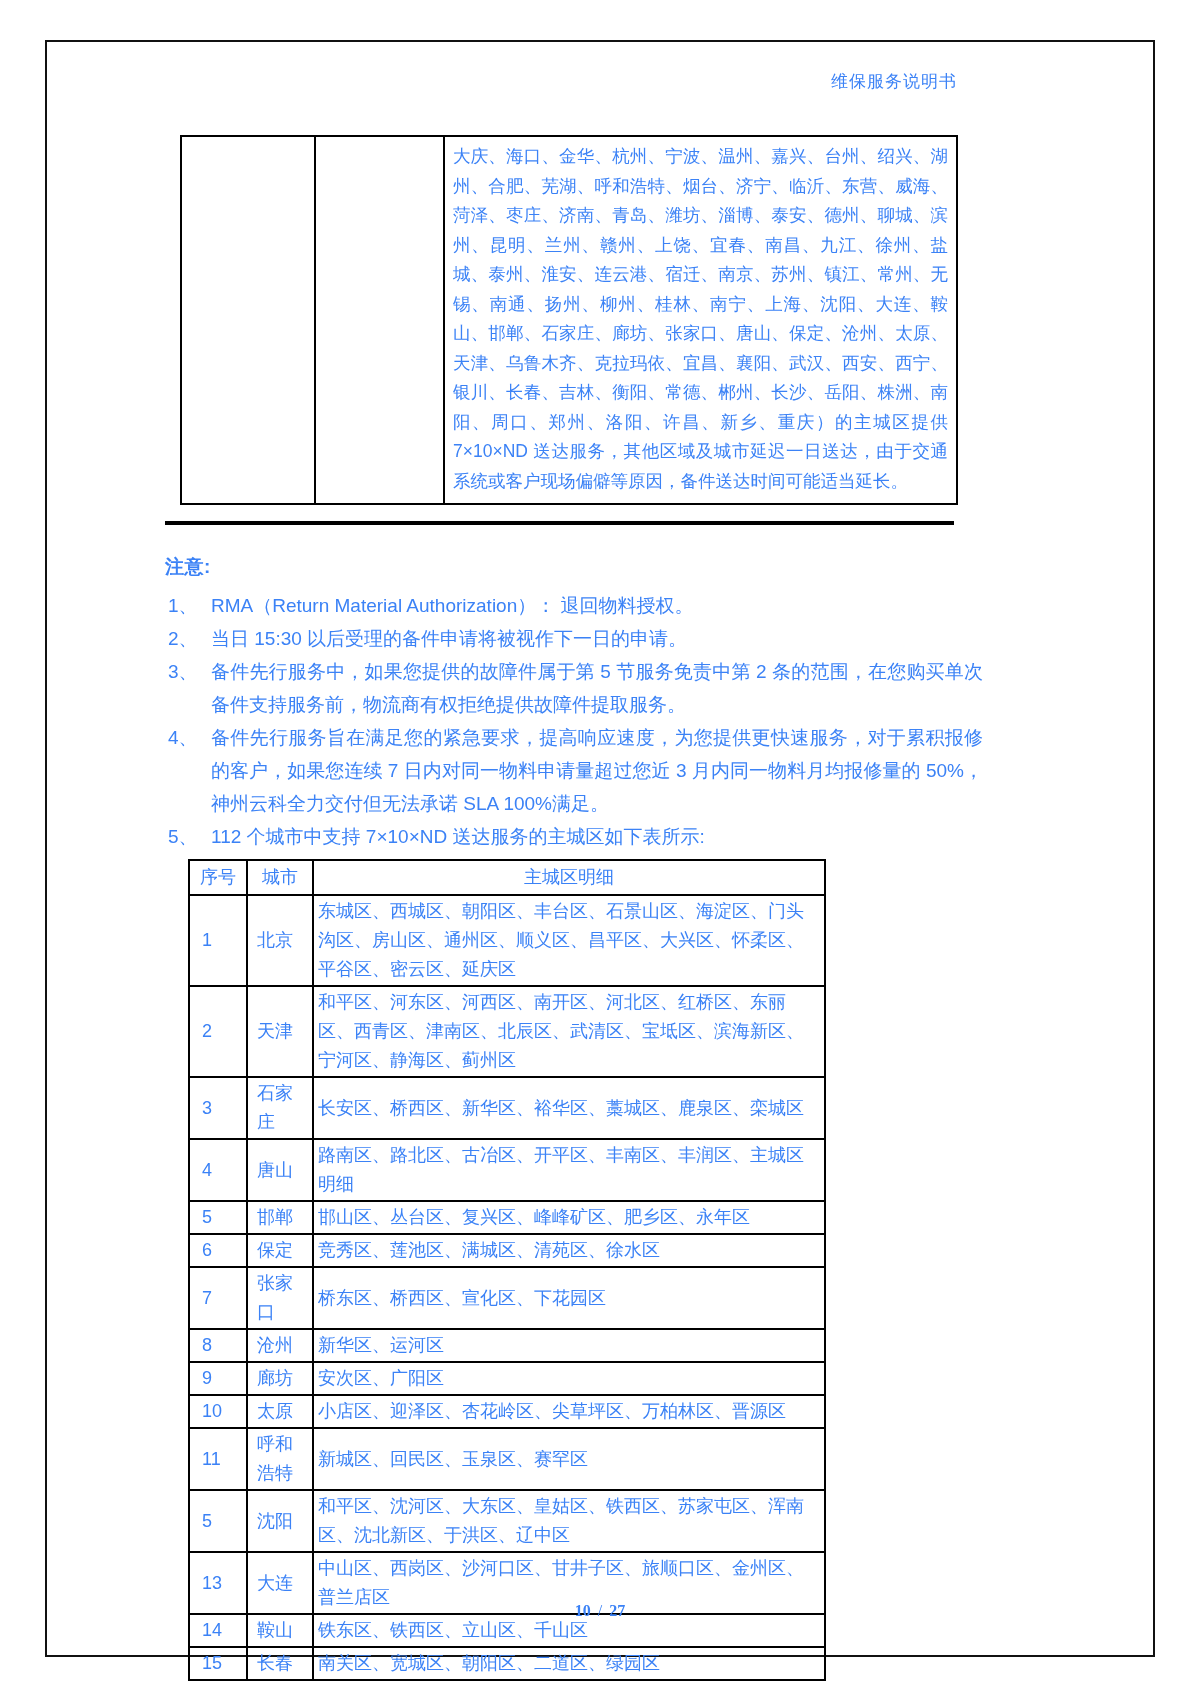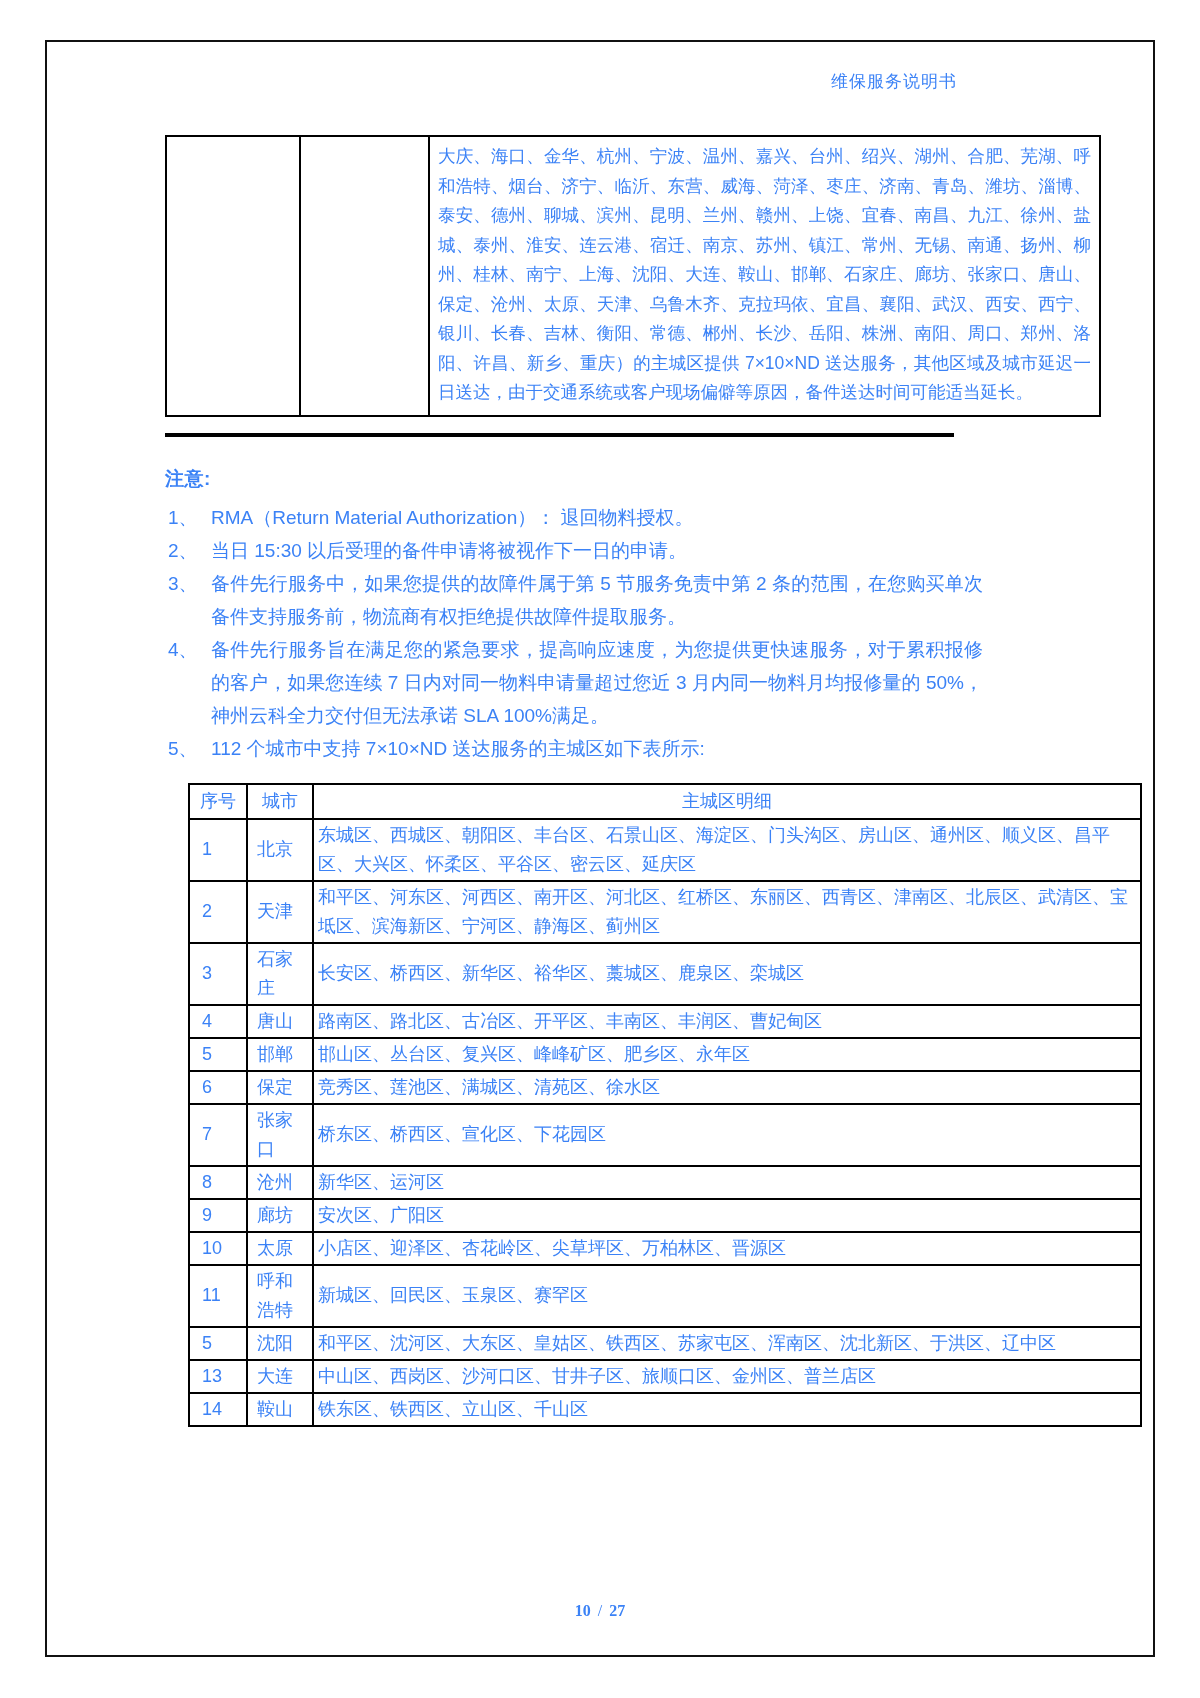--- a/index.html
+++ b/index.html
@@ -27,21 +27,22 @@
     padding-top:70px;
     padding-right:28px;
     text-align:right;
     font-family:"Liberation Serif", serif;
     font-size:17px;
     letter-spacing:1px;
   }
   
   .cont-table {
     margin-top:42px;
-    width:936px;
+    margin-left:15px;
+    width:778px;
     border-collapse:collapse;
     table-layout:fixed;
   }
   .cont-table td {
     border:2px solid #000;
     vertical-align:top;
   }
   .cont-col1 { width:130px; }
   .cont-col2 { width:125px; }
   .cont-districts {
@@ -77,23 +78,23 @@
     box-sizing:border-box;
   }
   .note-text {
     flex:1;
     text-align:justify;
     text-justify:inter-ideograph;
     padding-right:2px;
   }
   
   .city-table {
-    margin-top:18px;
+    margin-top:6px;
     margin-left:23px;
-    width:954px;
+    width:638px;
     border-collapse:collapse;
     table-layout:fixed;
     font-size:18px;
   }
   .city-table th, .city-table td {
     border:2px solid #000;
     font-weight:normal;
     line-height:29px;
   }
   .city-table th {
@@ -209,21 +210,21 @@
 
   <tr>
     <td class="cell-no">3</td>
     <td class="cell-city">石家庄</td>
     <td class="cell-districts">长安区、桥西区、新华区、裕华区、藁城区、鹿泉区、栾城区</td>
   </tr>
 
   <tr>
     <td class="cell-no">4</td>
     <td class="cell-city">唐山</td>
-    <td class="cell-districts">路南区、路北区、古冶区、开平区、丰南区、丰润区、曹妃甸区</td>
+    <td class="cell-districts">路南区、路北区、古冶区、开平区、丰南区、丰润区、主城区明细</td>
   </tr>
 
   <tr>
     <td class="cell-no">5</td>
     <td class="cell-city">邯郸</td>
     <td class="cell-districts">邯山区、丛台区、复兴区、峰峰矿区、肥乡区、永年区</td>
   </tr>
 
   <tr>
     <td class="cell-no">6</td>
@@ -272,20 +273,25 @@
     <td class="cell-city">大连</td>
     <td class="cell-districts">中山区、西岗区、沙河口区、甘井子区、旅顺口区、金州区、普兰店区</td>
   </tr>
 
   <tr>
     <td class="cell-no">14</td>
     <td class="cell-city">鞍山</td>
     <td class="cell-districts">铁东区、铁西区、立山区、千山区</td>
   </tr>
 
+  <tr>
+    <td class="cell-no">15</td>
+    <td class="cell-city">长春</td>
+    <td class="cell-districts">南关区、宽城区、朝阳区、二道区、绿园区</td>
+  </tr>
 </tbody>
     </table>
 
   </div>
 
   <div class="doc-footer">
     <span class="num">10</span><span class="sep">/</span><span class="num">27</span>
   </div>
 </div>
 

